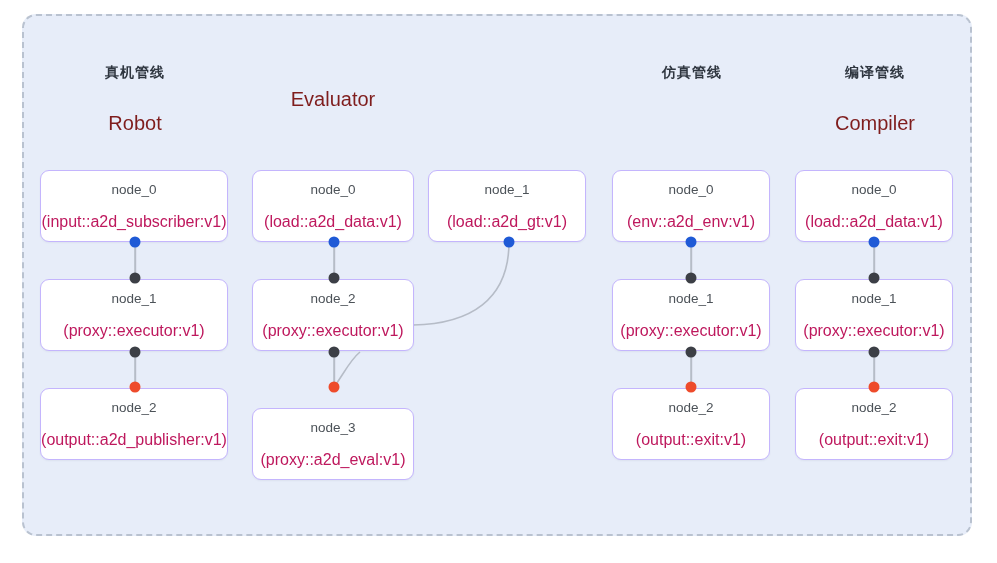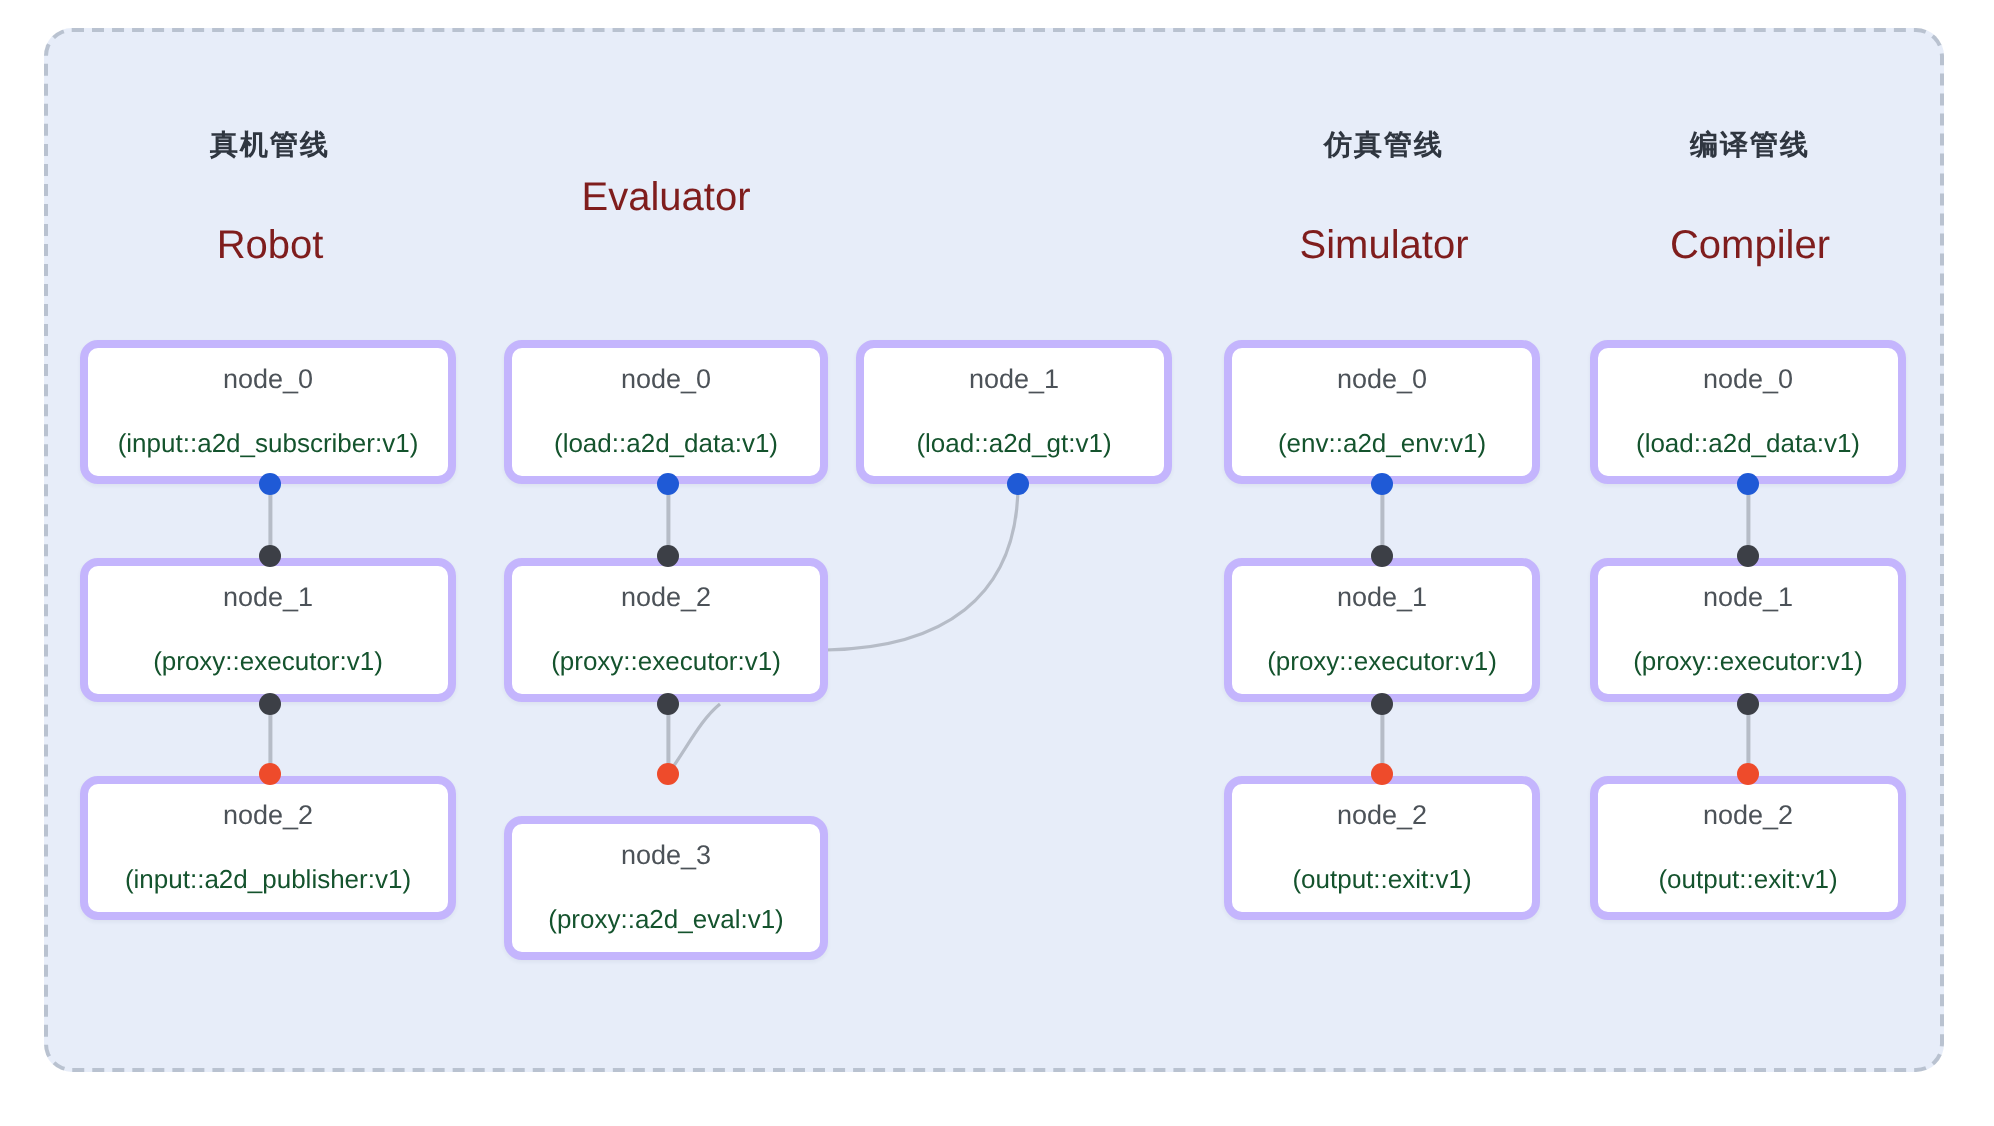--- a/index.html
+++ b/index.html
@@ -63,40 +63,40 @@
     font-size: 20px;
     font-weight: normal;
     color: #7f1d1d;
     line-height: 24px;
     white-space: nowrap;
   }
 
   .node-box {
     position: absolute;
     background: #ffffff;
-    border: 4px solid #c4b5fd;
+    border: 1px solid #c4b5fd;
     border-radius: 9px;
     box-shadow: 0 1px 2px rgba(40,50,80,0.06);
     box-sizing: border-box;
     display: flex;
     flex-direction: column;
     align-items: center;
     justify-content: center;
     z-index: 3;
     gap: 12px;
   }
   .node-title {
     font-size: 13.5px;
     color: #4c5258;
     line-height: 20px;
     white-space: nowrap;
   }
   .node-sub {
-    font-size: 13px;
-    color: #14532d;
+    font-size: 16px;
+    color: #be185d;
     line-height: 20px;
     white-space: nowrap;
   }
 
   .port {
     position: absolute;
     width: 11px;
     height: 11px;
     border-radius: 50%;
     z-index: 5;
@@ -131,21 +131,20 @@
     <div class="header-cn">真机管线</div>
     <div class="header-en">Robot</div>
   </div>
 
   <div class="column-header" style="left:253px; top:60px; width:160px;">
     <div class="header-en">Evaluator</div>
   </div>
 
   <div class="column-header" style="left:613px; top:60px; width:158px;">
     <div class="header-cn">仿真管线</div>
-    <div class="header-en">Simulator</div>
   </div>
 
   <div class="column-header" style="left:796px; top:60px; width:158px;">
     <div class="header-cn">编译管线</div>
     <div class="header-en">Compiler</div>
   </div>
 
   <div class="link-line" style="left:135px; top:242px; height:36px;"></div>
   <div class="link-line" style="left:135px; top:352px; height:35px;"></div>
 
@@ -157,21 +156,21 @@
 
   <div class="node-box" style="left:40px; top:279px; width:188px; height:72px;">
     <div class="node-title">node_1</div>
     <div class="node-sub">(proxy::executor:v1)</div>
   </div>
   <div class="port port-mid" style="left:135px; top:278px;"></div>
   <div class="port port-mid" style="left:135px; top:352px;"></div>
 
   <div class="node-box" style="left:40px; top:388px; width:188px; height:72px;">
     <div class="node-title">node_2</div>
-    <div class="node-sub">(input::a2d_publisher:v1)</div>
+    <div class="node-sub">(output::a2d_publisher:v1)</div>
   </div>
   <div class="port port-out" style="left:135px; top:387px;"></div>
 
   <div class="link-line" style="left:334px; top:242px; height:36px;"></div>
   <div class="link-line" style="left:334px; top:352px; height:35px;"></div>
 
   <div class="node-box" style="left:252px; top:170px; width:162px; height:72px;">
     <div class="node-title">node_0</div>
     <div class="node-sub">(load::a2d_data:v1)</div>
   </div>

